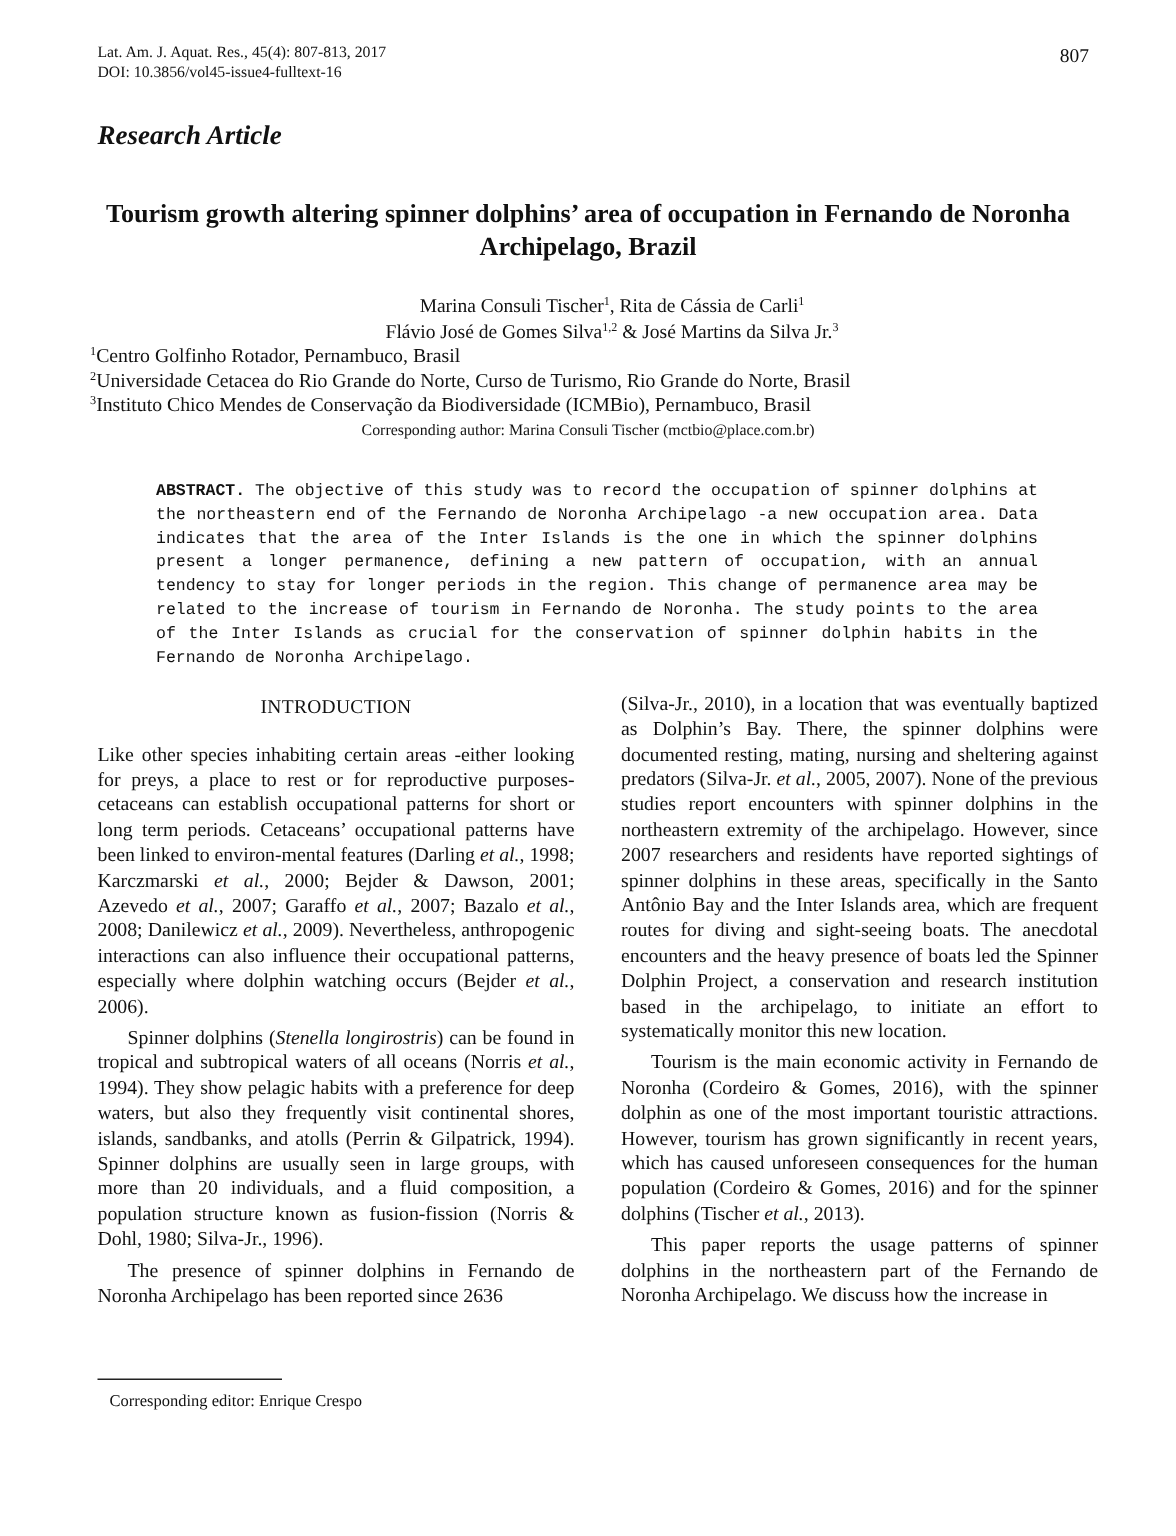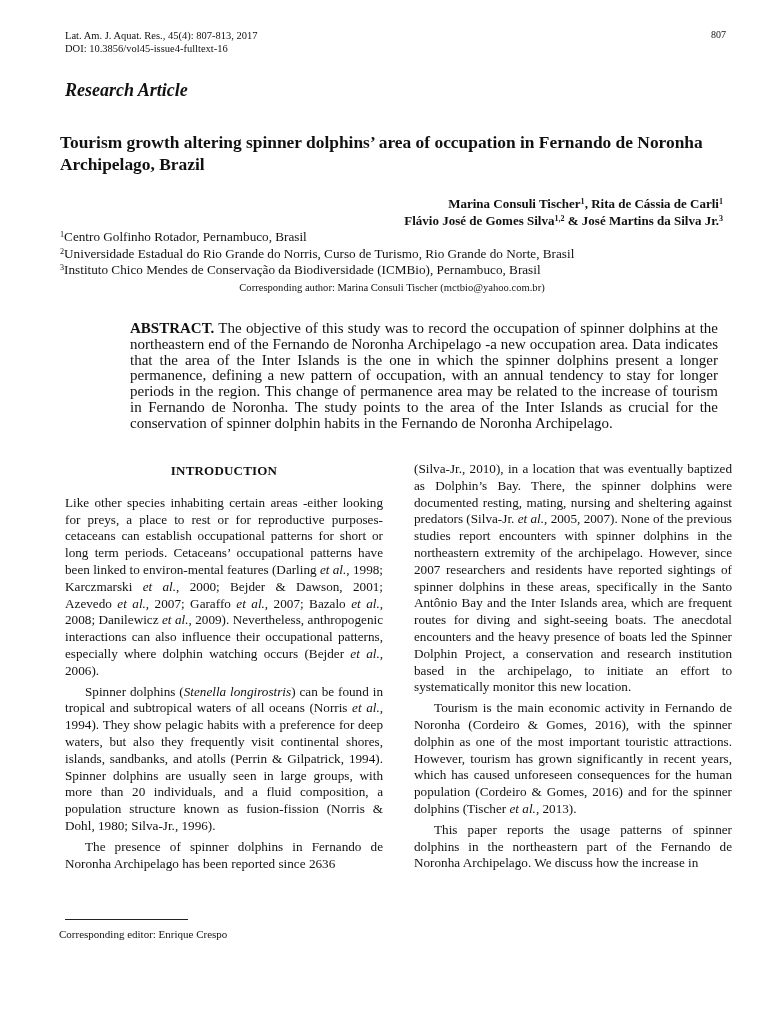--- a/index.html
+++ b/index.html
@@ -2,60 +2,60 @@
 <html><head>
 <meta charset="utf-8">
 <style>
   html, body { margin: 0; padding: 0; background: #ffffff; }
   body {
     width: 784px; height: 1024px; position: relative; overflow: hidden;
     font-family: "Liberation Serif", "DejaVu Serif", serif; color: #111;
   }
   .abs { position: absolute; }
   .hdr { font-size: 10.5px; line-height: 12.5px; left: 65px; top: 30px; }
-  .pageno { font-size: 10px; right: 58px; top: 29px; }
+  .pageno { font-size: 13px; right: 58px; top: 29px; }
   .article-type { left: 65px; top: 80px; font-size: 18px; font-weight: bold; font-style: italic; }
   .title {
-    left: 60px; width: 664px; top: 131px; text-align: left;
+    left: 60px; width: 664px; top: 131px; text-align: center;
     font-size: 17.4px; font-weight: bold; line-height: 22px;
   }
   .authors {
-    left: 59px; width: 664px; top: 195px; text-align: right;
-    font-size: 13px; font-weight: bold; line-height: 17px;
+    left: 76px; width: 664px; top: 195px; text-align: center;
+    font-size: 13px; font-weight: normal; line-height: 17px;
   }
   .affils {
     left: 60px; width: 664px; top: 229px; text-align: left;
     font-size: 13.2px; line-height: 16.6px;
   }
   .corr {
     left: 60px; width: 664px; top: 281px; text-align: center;
     font-size: 10.6px; line-height: 13px;
   }
   sup { font-size: 0.62em; line-height: 0; vertical-align: 0.55em; }
   .abstract {
-    left: 130px; width: 588px; top: 321px;
-    font-size: 15px; line-height: 15.8px; text-align: justify;
+    left: 104px; width: 588px; top: 321px;
+    font-size: 11px; line-height: 15.8px; text-align: justify; font-family: Liberation Mono, monospace;
   }
   .abstract b { font-weight: bold; }
   .keywords { margin-top: 3px; text-align: left; }
   .col {
     position: absolute; top: 461px; width: 318px;
     font-size: 13.2px; line-height: 16.8px; text-align: justify;
   }
   .col.left { left: 65px; }
   .col.right { left: 414px; }
   .col p { margin: 0 0 4px 0; }
   .col p.indent { text-indent: 20px; }
   .section-head {
-    text-align: center; font-weight: bold; font-size: 13px;
+    text-align: center; font-weight: normal; font-size: 13px;
     margin: 2px 0 15px 0; letter-spacing: 0.2px;
   }
   i { font-style: italic; }
   .footnote-rule { left: 65px; top: 919px; width: 123px; height: 0; border-top: 1px solid #222; }
-  .footnote { left: 59px; top: 928px; font-size: 11px; }
+  .footnote { left: 73px; top: 928px; font-size: 11px; }
 </style>
 </head>
 <body>
 
 <div class="abs hdr">
   <div>Lat. Am. J. Aquat. Res., 45(4): 807-813, 2017</div>
   <div>DOI: 10.3856/vol45-issue4-fulltext-16</div>
 </div>
 <div class="abs pageno">807</div>
 
@@ -67,25 +67,25 @@
   <div>
     <span>Marina Consuli Tischer</span><sup>1</sup><span>, </span><span>Rita de Cássia de Carli</span><sup>1</sup>
   </div>
   <div>
     <span>Flávio José de Gomes Silva</span><sup>1,2</sup><span style="white-space:pre"> &amp; </span><span>José Martins da Silva Jr.</span><sup>3</sup>
   </div>
 </div>
 
 <div class="abs affils">
   <div><sup>1</sup><span>Centro Golfinho Rotador, Pernambuco, Brasil</span></div>
-  <div><sup>2</sup><span>Universidade Estadual do Rio Grande do Norris, Curso de Turismo, Rio Grande do Norte, Brasil</span></div>
+  <div><sup>2</sup><span>Universidade Cetacea do Rio Grande do Norte, Curso de Turismo, Rio Grande do Norte, Brasil</span></div>
   <div><sup>3</sup><span>Instituto Chico Mendes de Conservação da Biodiversidade (ICMBio), Pernambuco, Brasil</span></div>
 </div>
 
-<div class="abs corr">Corresponding author: Marina Consuli Tischer (mctbio@yahoo.com.br)</div>
+<div class="abs corr">Corresponding author: Marina Consuli Tischer (mctbio@place.com.br)</div>
 
 <div class="abs abstract">
   <div><b>ABSTRACT.</b><span> The objective of this study was to record the occupation of spinner dolphins at the northeastern end of the Fernando de Noronha Archipelago -a new occupation area. Data indicates that the area of the Inter Islands is the one in which the spinner dolphins present a longer permanence, defining a new pattern of occupation, with an annual tendency to stay for longer periods in the region. This change of permanence area may be related to the increase of tourism in Fernando de Noronha. The study points to the area of the Inter Islands as crucial for the conservation of spinner dolphin habits in the Fernando de Noronha Archipelago.</span></div>
 </div>
 
 <div class="col left">
   <div class="section-head">INTRODUCTION</div>
   <div>
       <p><span>Like other species inhabiting certain areas -either looking for preys, a place to rest or for reproductive purposes- cetaceans can establish occupational patterns for short or long term periods. Cetaceans’ occupational patterns have been linked to environ-mental features (Darling </span><i>et al.</i><span>, 1998; Karczmarski </span><i>et al.</i><span>, 2000; Bejder &amp; Dawson, 2001; Azevedo </span><i>et al.</i><span>, 2007; Garaffo </span><i>et al.</i><span>, 2007; Bazalo </span><i>et al.</i><span>, 2008; Danilewicz </span><i>et al.</i><span>, 2009). Nevertheless, anthropogenic interactions can also influence their occupational patterns, especially where dolphin watching occurs (Bejder </span><i>et al.</i><span>, 2006).</span></p>
       <p class="indent"><span>Spinner dolphins (</span><i>Stenella longirostris</i><span>) can be found in tropical and subtropical waters of all oceans (Norris </span><i>et al.</i><span>, 1994). They show pelagic habits with a preference for deep waters, but also they frequently visit continental shores, islands, sandbanks, and atolls (Perrin &amp; Gilpatrick, 1994). Spinner dolphins are usually seen in large groups, with more than 20 individuals, and a fluid composition, a population structure known as fusion-fission (Norris &amp; Dohl, 1980; Silva-Jr., 1996).</span></p>

